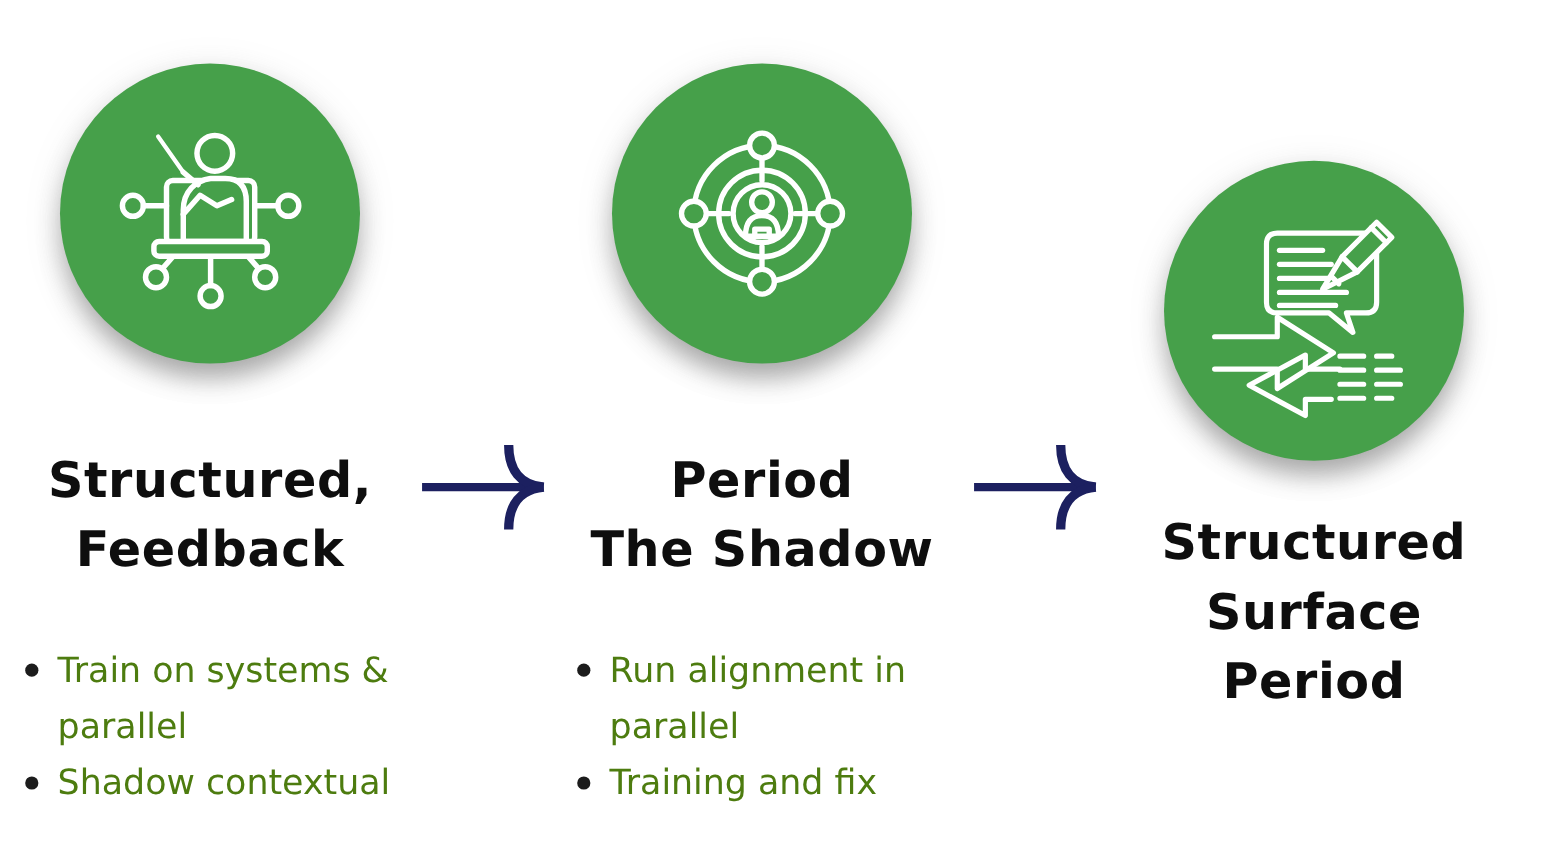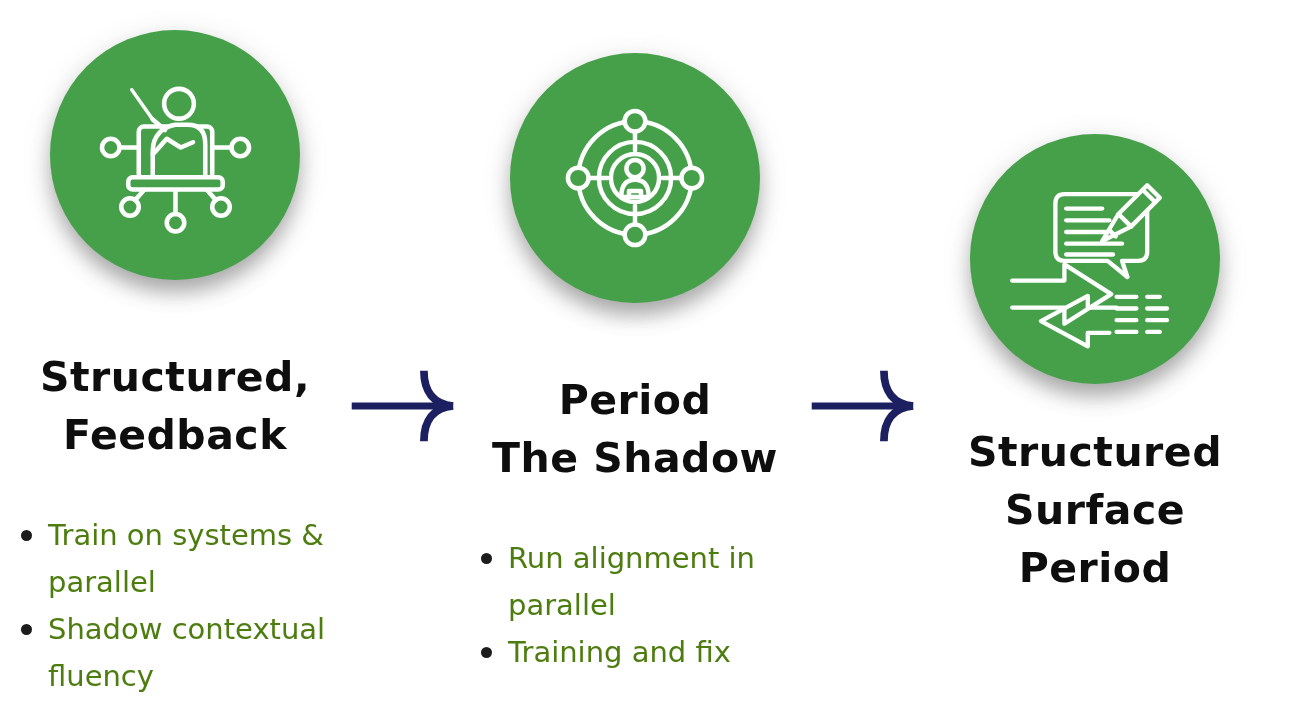--- a/index.html
+++ b/index.html
@@ -125,21 +125,20 @@
       <span class="title-line">Structured,</span>
       <span class="title-line">Feedback</span>
     </h2>
     <ul class="bullets">
       <li>
         <span class="b-line">Train on systems &amp;</span>
         <span class="b-line">parallel</span>
       </li>
       <li>
         <span class="b-line">Shadow contextual</span>
-        <span class="b-line">fluency</span>
       </li>
     </ul>
   </section>
 
   <div class="arrow-cell">
     <svg width="126" height="88" viewBox="0 0 128 88" fill="none" stroke="#1C2060">
       <line x1="2" y1="44" x2="116" y2="44" stroke-width="8"></line>
       <path d="M86 3 C86 27 97 42 120 44" stroke-width="9"></path>
       <path d="M86 85 C86 61 97 46 120 44" stroke-width="9"></path>
     </svg>

